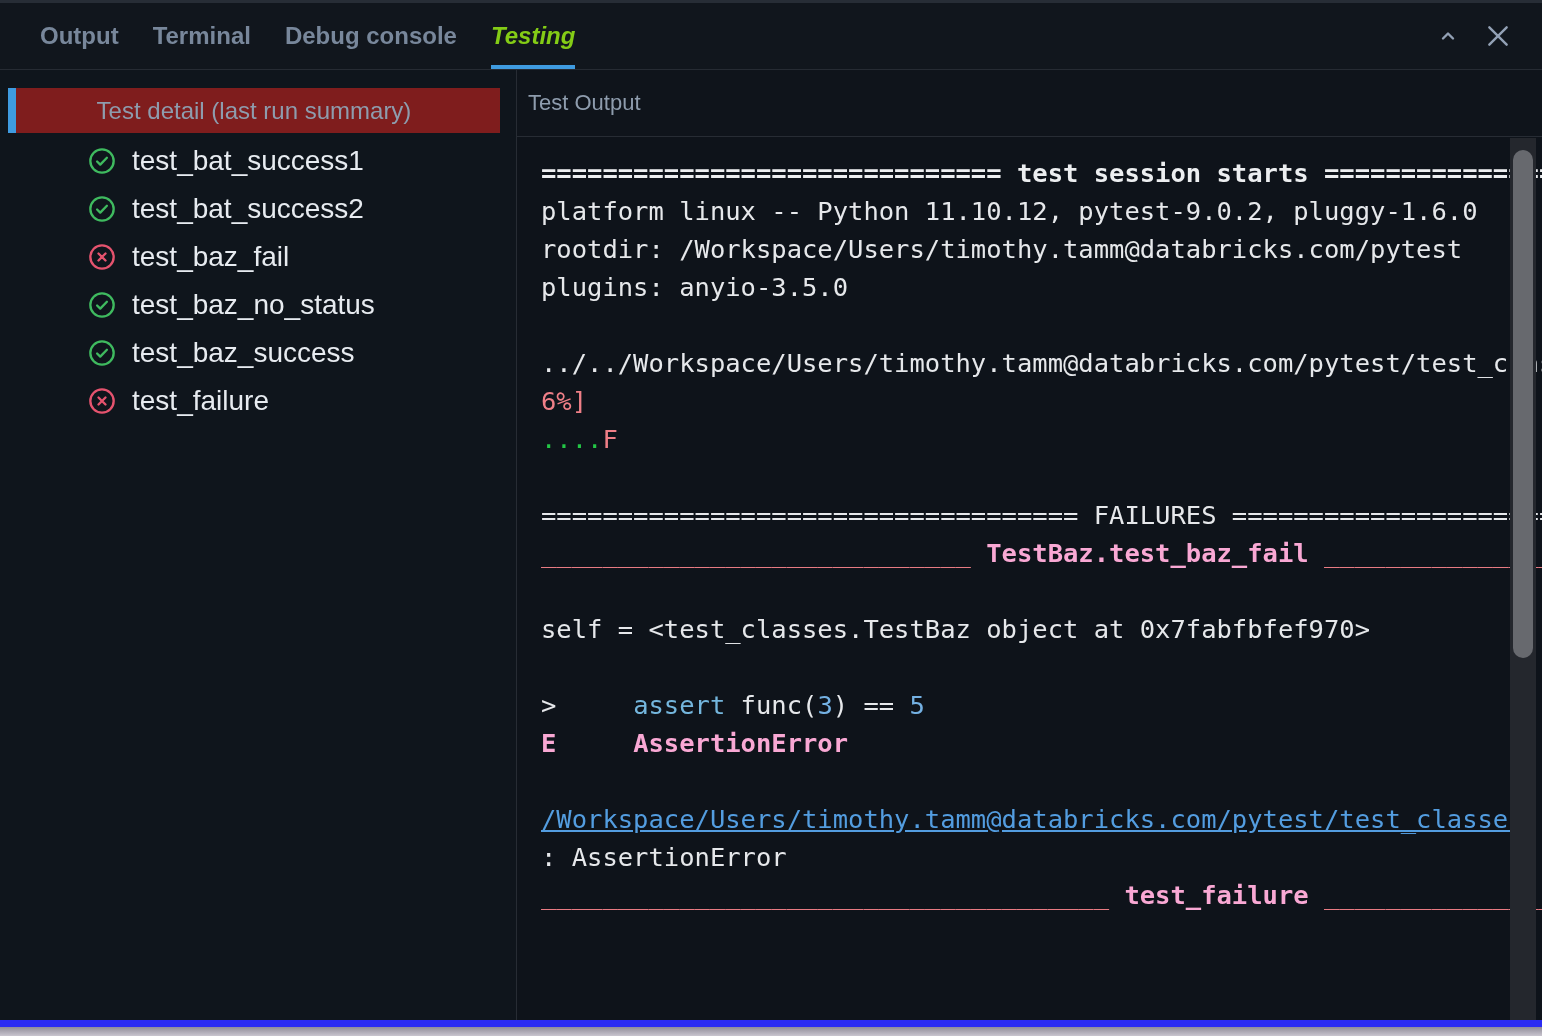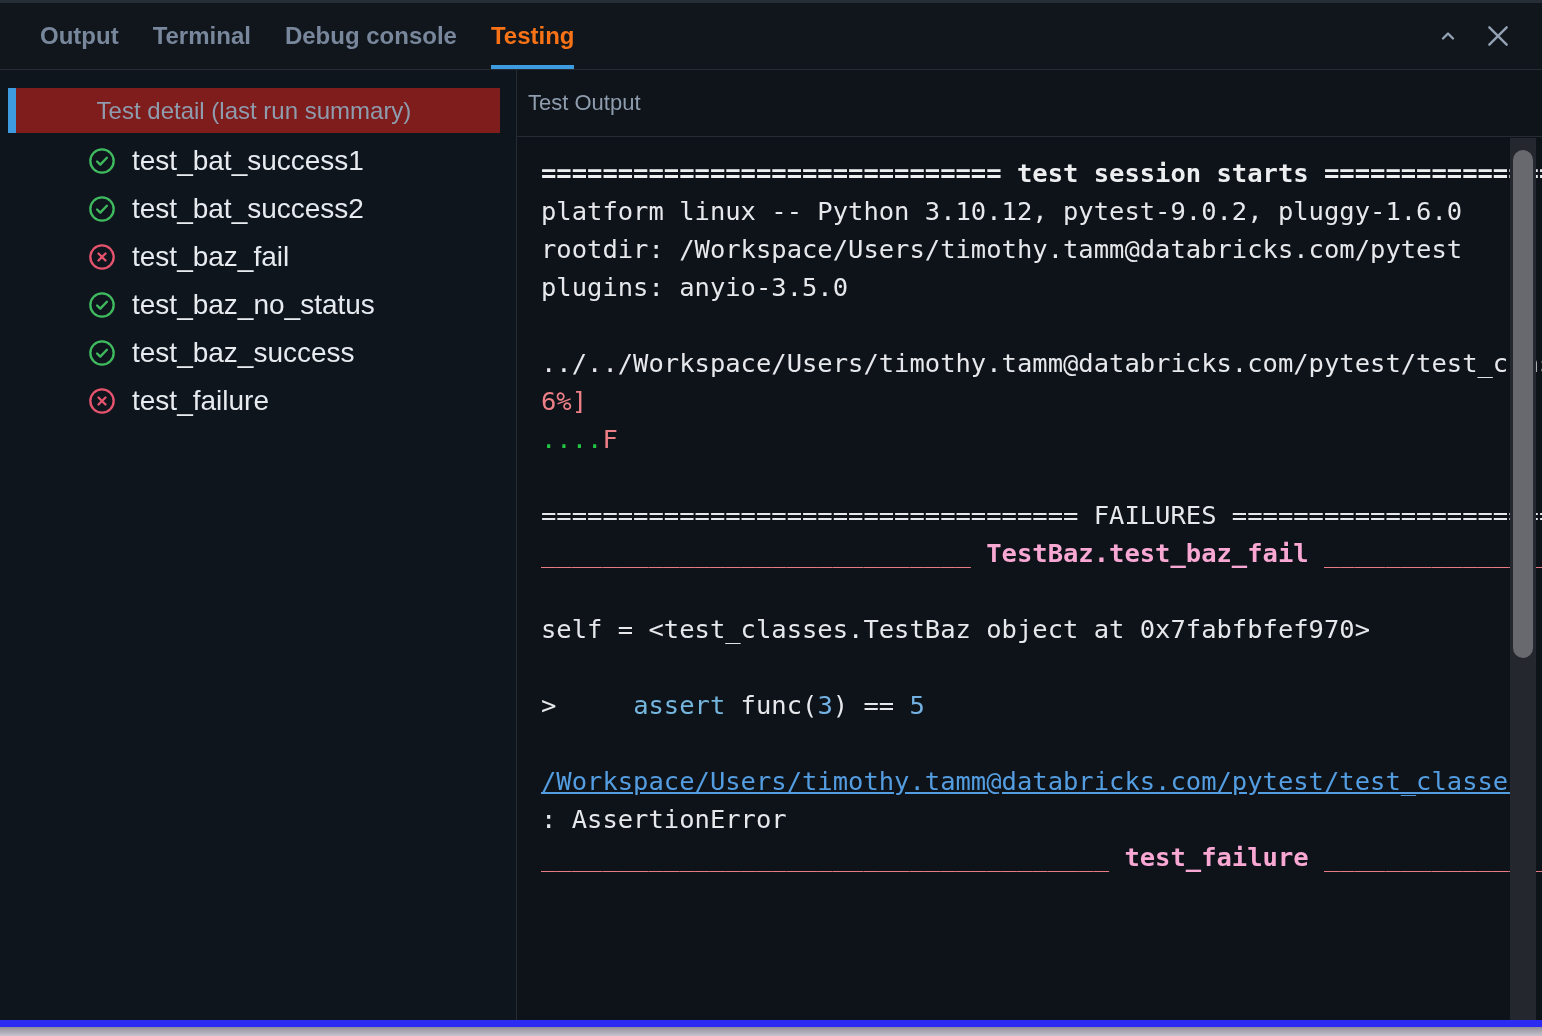--- a/index.html
+++ b/index.html
@@ -7,21 +7,21 @@
               font-family:"Liberation Sans", sans-serif; }
   .window { width:1542px; height:1036px; display:flex; flex-direction:column; background:#11161d; }
 
   
   .topstrip { height:3px; background:#272d36; flex:0 0 auto; }
   .tabbar { height:67px; flex:0 0 auto; display:flex; align-items:stretch;
             justify-content:space-between; border-bottom:1px solid #262b33; background:#11161d; }
   .tabs { display:flex; align-items:stretch; padding-left:40px; gap:34px; }
   .tab { display:flex; align-items:center; font-size:24px; font-weight:700; color:#78879b;
          cursor:pointer; position:relative; }
-  .tab.active { color:#f97316; }
+  .tab.active { color:#84cc16;font-style:italic; }
   .tab.active::after { content:""; position:absolute; left:0; right:0; bottom:0; height:4px;
          background:#3f9be0; }
   .controls { display:flex; align-items:center; gap:22px; padding-right:28px; }
   .ctrl { display:flex; align-items:center; justify-content:center; cursor:pointer; }
 
   
   .main { flex:1 1 auto; display:flex; min-height:0; }
   .sidebar { width:517px; flex:0 0 auto; background:#0f151c; border-right:1px solid #272c34;
              padding-top:18px; }
   .detail-row { margin-left:8px; width:492px; height:45px; background:#7f1d1d; display:flex;
@@ -152,34 +152,35 @@
           </li>
         </ul>
     </aside>
 
     <section class="output">
       <div class="output-header">
         <span>Test Output</span>
       </div>
       <div class="terminal" id="terminal">
           <div class="tl"><span class="c-wb">============================== test session starts ==================================</span></div>
-          <div class="tl"><span class="c-w">platform linux -- Python 3.10.12, pytest-9.0.2, pluggy-1.6.0</span></div>
+          <div class="tl"><span class="c-w">platform linux -- Python 11.10.12, pytest-9.0.2, pluggy-1.6.0</span></div>
           <div class="tl"><span class="c-w">rootdir: /Workspace/Users/timothy.tamm@databricks.com/pytest</span></div>
           <div class="tl"><span class="c-w">plugins: anyio-3.5.0</span></div>
           <div class="tl">&nbsp;</div>
           <div class="tl"><span class="c-w">../../Workspace/Users/timothy.tamm@databricks.com/pytest/test_classes.py</span></div>
           <div class="tl"><span class="c-sal">6%]</span></div>
           <div class="tl"><span class="c-grn">....</span><span class="c-sal">F</span></div>
           <div class="tl">&nbsp;</div>
           <div class="tl"><span class="c-w">=================================== FAILURES ===================================</span></div>
           <div class="tl"><span class="c-sal">____________________________ </span><span class="c-salb">TestBaz.test_baz_fail</span><span class="c-sal"> ______________________________________</span></div>
           <div class="tl">&nbsp;</div>
           <div class="tl"><span class="c-w">self = &lt;test_classes.TestBaz object at 0x7fabfbfef970&gt;</span></div>
           <div class="tl">&nbsp;</div>
           <div class="tl"><span class="c-w">&gt;     </span><span class="c-kw">assert</span><span class="c-w"> func(</span><span class="c-num">3</span><span class="c-w">) == </span><span class="c-num">5</span></div>
+          <div class="tl"><span class="c-salb">E</span><span class="c-w">     </span><span class="c-salb">AssertionError</span></div>
           <div class="tl">&nbsp;</div>
           <div class="tl"><span class="c-lnk">/Workspace/Users/timothy.tamm@databricks.com/pytest/test_classes</span></div>
           <div class="tl"><span class="c-w">: AssertionError</span></div>
           <div class="tl"><span class="c-sal">_____________________________________ </span><span class="c-salb">test_failure</span><span class="c-sal"> ______________________________</span></div>
         </div>
       <div class="scrollbar">
         <div class="thumb"></div>
       </div>
     </section>
   </div>

